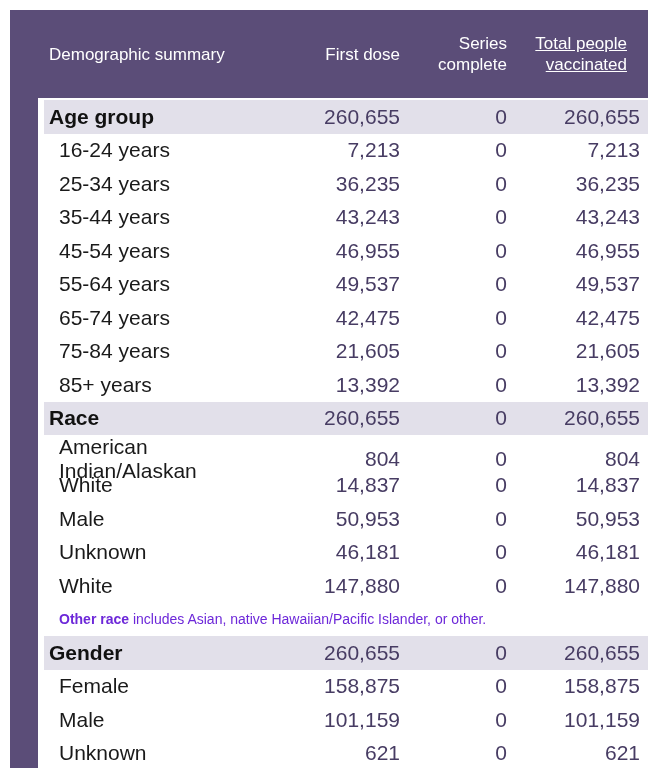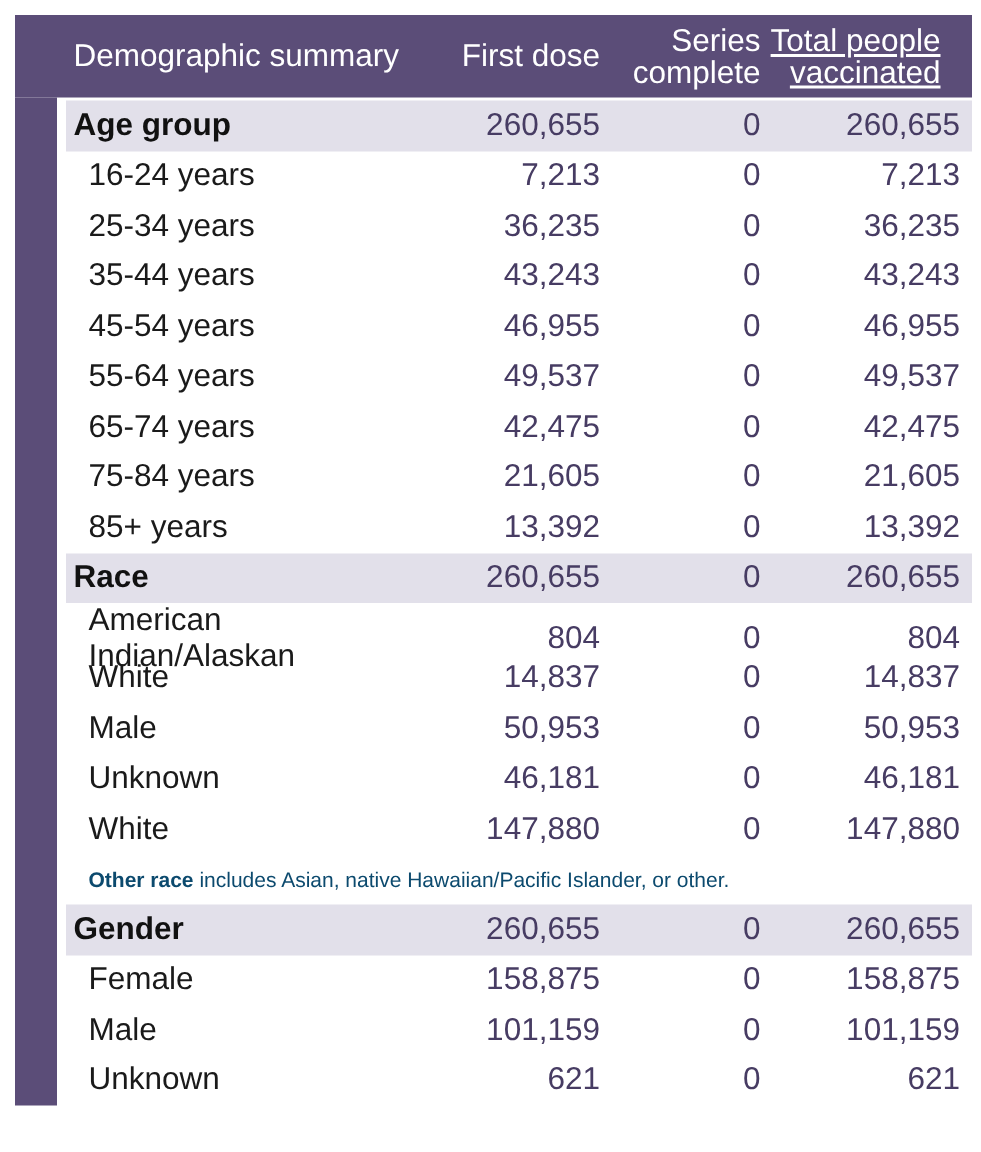--- a/index.html
+++ b/index.html
@@ -10,28 +10,28 @@
     position: relative;
     overflow: hidden;
   }
   .tbl {
     position: absolute;
     left: 10px; top: 10px;
     width: 638px;
   }
   .header-row {
     background: #5b4d78;
-    height: 55px;
+    height: 88px;
     box-sizing: border-box;
     padding-left: 34px;
     display: grid;
     grid-template-columns: 1fr 110px 107px 141px;
     align-items: center;
     color: #ffffff;
-    font-size: 21px;
+    font-size: 17px;
     line-height: 21px;
   }
   .hcell.label { padding-left: 5px; }
   .hcell.num { text-align: right; }
   .hcell.lastcol { padding-right: 21px; box-sizing: border-box; text-decoration: underline; }
   .body {
     display: flex;
     align-items: stretch;
   }
   .strip {
@@ -61,21 +61,21 @@
     font-weight: 400;
     color: #1a1a1a;
     padding-left: 15px;
   }
   .numcell {
     text-align: right;
     color: #473c63;
     font-weight: 400;
   }
   .numcell.lastcol { padding-right: 8px; box-sizing: border-box; }
-  .row.note { font-size: 14px; color: #0c4a6e; }
+  .row.note { font-size: 14px; color: #6d28d9; }
   .notecell { padding-left: 15px; }
   .notecell .bold { font-weight: 700; }
 </style>
 </head>
 <body>
 
 <div class="tbl">
   <div class="header-row">
     <div class="hcell label">Demographic summary</div>
     <div class="hcell num">First dose</div>

